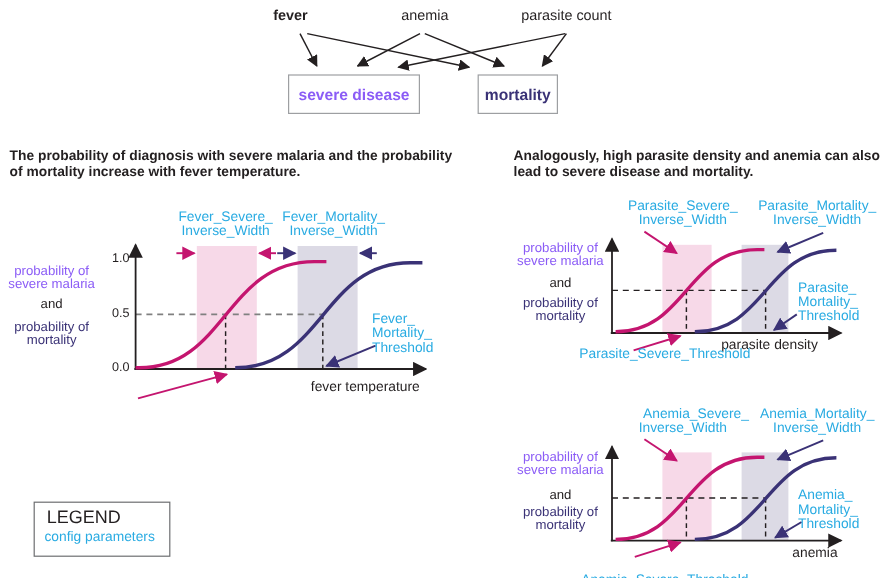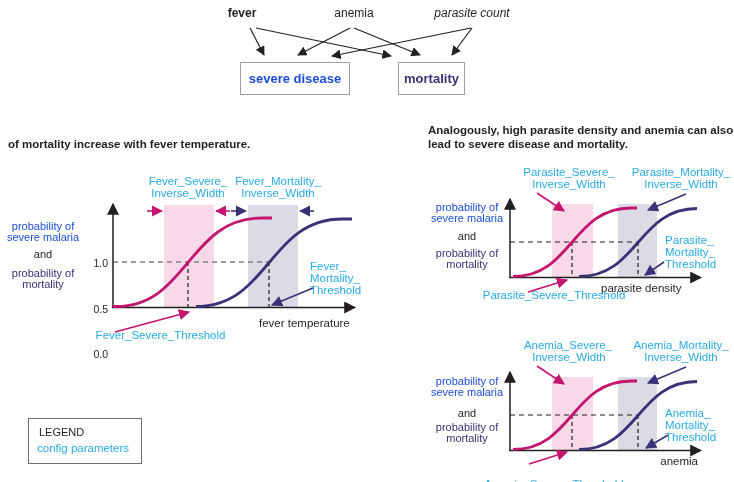--- a/index.html
+++ b/index.html
@@ -4,26 +4,26 @@
 <style>
   html,body{margin:0;padding:0;background:#ffffff;}
   #canvas{
     position:relative;width:734px;height:482px;background:#ffffff;overflow:hidden;
     font-family:"Liberation Sans",sans-serif;color:#231f20;
   }
   #art{position:absolute;left:0;top:0;}
   .txt{position:absolute;white-space:nowrap;font-size:12px;line-height:12px;color:#231f20;}
   .center{text-align:center;}
   .right{text-align:right;}
-  .magenta{color:#1d4ed8;}
+  .magenta{color:#8b5cf6;}
   .navy{color:#3a3276;}
   .small{font-size:11px;line-height:11px;}
   .para{font-size:11.5px;line-height:14px;font-weight:bold;}
   .cfg{font-size:11.5px;line-height:11.5px;color:#29abe2;}
-  .tick{font-size:10.5px;line-height:11px;margin-top:48px;}
+  .tick{font-size:10.5px;line-height:11px;}
   .node-box{
     position:absolute;border:1px solid #9d9fa2;background:#fff;
     display:flex;align-items:center;justify-content:center;
     font-size:13px;font-weight:bold;
   }
   .legend-box{position:absolute;border:1px solid #6d6e71;background:#fff;}
 </style>
 </head>
 <body>
 
@@ -103,49 +103,49 @@
         <line x1="537" y1="366" x2="564" y2="384" stroke="#c4156f" marker-end="url(#am)"></line>
         <line x1="686" y1="367" x2="648" y2="383" stroke="#3a3276" marker-end="url(#an)"></line>
         <line x1="529" y1="464" x2="567" y2="452" stroke="#c4156f" marker-end="url(#am)"></line>
         <line x1="668" y1="435" x2="646" y2="448" stroke="#3a3276" marker-end="url(#an)"></line>
       </g>
     </g>
   </svg>
 
   <div class="txt center" style="left:212px;top:7px;width:60px;font-weight:bold;">fever</div>
   <div class="txt center" style="left:324px;top:7px;width:60px;">anemia</div>
-  <div class="txt center" style="left:427px;top:7px;width:90px;font-style:italic;">parasite count</div>
+  <div class="txt center" style="left:427px;top:7px;width:90px;">parasite count</div>
   <div class="node-box magenta" style="left:240px;top:62px;width:108px;height:31px;">
       <span>severe disease</span>
     </div>
   <div class="node-box navy" style="left:398px;top:62px;width:65px;height:31px;">
       <span>mortality</span>
     </div>
 
+  <div class="txt para" style="left:8px;top:123px;">The probability of diagnosis with severe malaria and the probability</div>
   <div class="txt para" style="left:428px;top:123px;">Analogously, high parasite density and anemia can also</div>
   <div class="txt para" style="left:8px;top:137px;">of mortality increase with fever temperature.</div>
   <div class="txt para" style="left:428px;top:137px;">lead to severe disease and mortality.</div>
 
   <div class="txt small center magenta" style="left:2px;top:221px;width:82px;">probability of</div>
   <div class="txt small center magenta" style="left:2px;top:232px;width:82px;">severe malaria</div>
   <div class="txt small center" style="left:2px;top:249px;width:82px;">and</div>
   <div class="txt small center navy" style="left:2px;top:268px;width:82px;">probability of</div>
   <div class="txt small center navy" style="left:2px;top:279px;width:82px;">mortality</div>
   <div class="txt tick right" style="left:80px;top:210px;width:28px;">1.0</div>
   <div class="txt tick right" style="left:80px;top:256px;width:28px;">0.5</div>
   <div class="txt tick right" style="left:80px;top:301px;width:28px;">0.0</div>
   <div class="txt" style="left:259px;top:317px;font-size:11.5px;">fever temperature</div>
   <div class="txt cfg center" style="left:138px;top:176px;width:100px;">Fever_Severe_</div>
   <div class="txt cfg center" style="left:138px;top:188px;width:100px;">Inverse_Width</div>
   <div class="txt cfg center" style="left:228px;top:176px;width:100px;">Fever_Mortality_</div>
   <div class="txt cfg center" style="left:228px;top:188px;width:100px;">Inverse_Width</div>
   <div class="txt cfg" style="left:310px;top:261px;">Fever_</div>
   <div class="txt cfg" style="left:310px;top:273px;">Mortality_</div>
   <div class="txt cfg" style="left:310px;top:285px;">Threshold</div>
-  <div class="txt cfg center" style="left:78px;top:330px;width:165px;">Fever_Severe_Threshold</div>
 
   <div class="txt small center magenta" style="left:426px;top:202px;width:82px;">probability of</div>
   <div class="txt small center magenta" style="left:426px;top:213px;width:82px;">severe malaria</div>
   <div class="txt small center" style="left:426px;top:231px;width:82px;">and</div>
   <div class="txt small center navy" style="left:426px;top:248px;width:82px;">probability of</div>
   <div class="txt small center navy" style="left:426px;top:259px;width:82px;">mortality</div>
   <div class="txt" style="left:601px;top:282px;font-size:11.5px;">parasite density</div>
   <div class="txt cfg center" style="left:519px;top:167px;width:100px;">Parasite_Severe_</div>
   <div class="txt cfg center" style="left:519px;top:179px;width:100px;">Inverse_Width</div>
   <div class="txt cfg center" style="left:628px;top:167px;width:106px;">Parasite_Mortality_</div>
@@ -154,27 +154,27 @@
   <div class="txt cfg" style="left:665px;top:247px;">Mortality_</div>
   <div class="txt cfg" style="left:665px;top:259px;">Threshold</div>
   <div class="txt cfg center" style="left:474px;top:290px;width:160px;">Parasite_Severe_Threshold</div>
 
   <div class="txt small center magenta" style="left:426px;top:376px;width:82px;">probability of</div>
   <div class="txt small center magenta" style="left:426px;top:387px;width:82px;">severe malaria</div>
   <div class="txt small center" style="left:426px;top:408px;width:82px;">and</div>
   <div class="txt small center navy" style="left:426px;top:422px;width:82px;">probability of</div>
   <div class="txt small center navy" style="left:426px;top:433px;width:82px;">mortality</div>
   <div class="txt right" style="left:640px;top:455px;width:58px;font-size:11.5px;">anemia</div>
-  <div class="txt cfg center" style="left:518px;top:340px;width:100px;">Anemia_Severe_</div>
+  <div class="txt cfg center" style="left:530px;top:340px;width:100px;">Anemia_Severe_</div>
   <div class="txt cfg center" style="left:519px;top:352px;width:100px;">Inverse_Width</div>
   <div class="txt cfg center" style="left:628px;top:340px;width:106px;">Anemia_Mortality_</div>
   <div class="txt cfg center" style="left:628px;top:352px;width:106px;">Inverse_Width</div>
   <div class="txt cfg" style="left:665px;top:408px;">Anemia_</div>
   <div class="txt cfg" style="left:665px;top:420px;">Mortality_</div>
   <div class="txt cfg" style="left:665px;top:432px;">Threshold</div>
   <div class="txt cfg center" style="left:474px;top:467px;width:160px;margin-top:12px;">Anemia_Severe_Threshold</div>
 
   <div class="legend-box" style="left:28px;top:418px;width:112px;height:44px;">
-    <div class="txt" style="left:10px;top:7px;font-size:11px;">LEGEND</div>
+    <div class="txt" style="left:10px;top:7px;font-size:15px;">LEGEND</div>
     <div class="txt cfg" style="left:8px;top:24px;text-align:center;">config parameters</div>
   </div>
 
 </div>
 
 </body></html>

